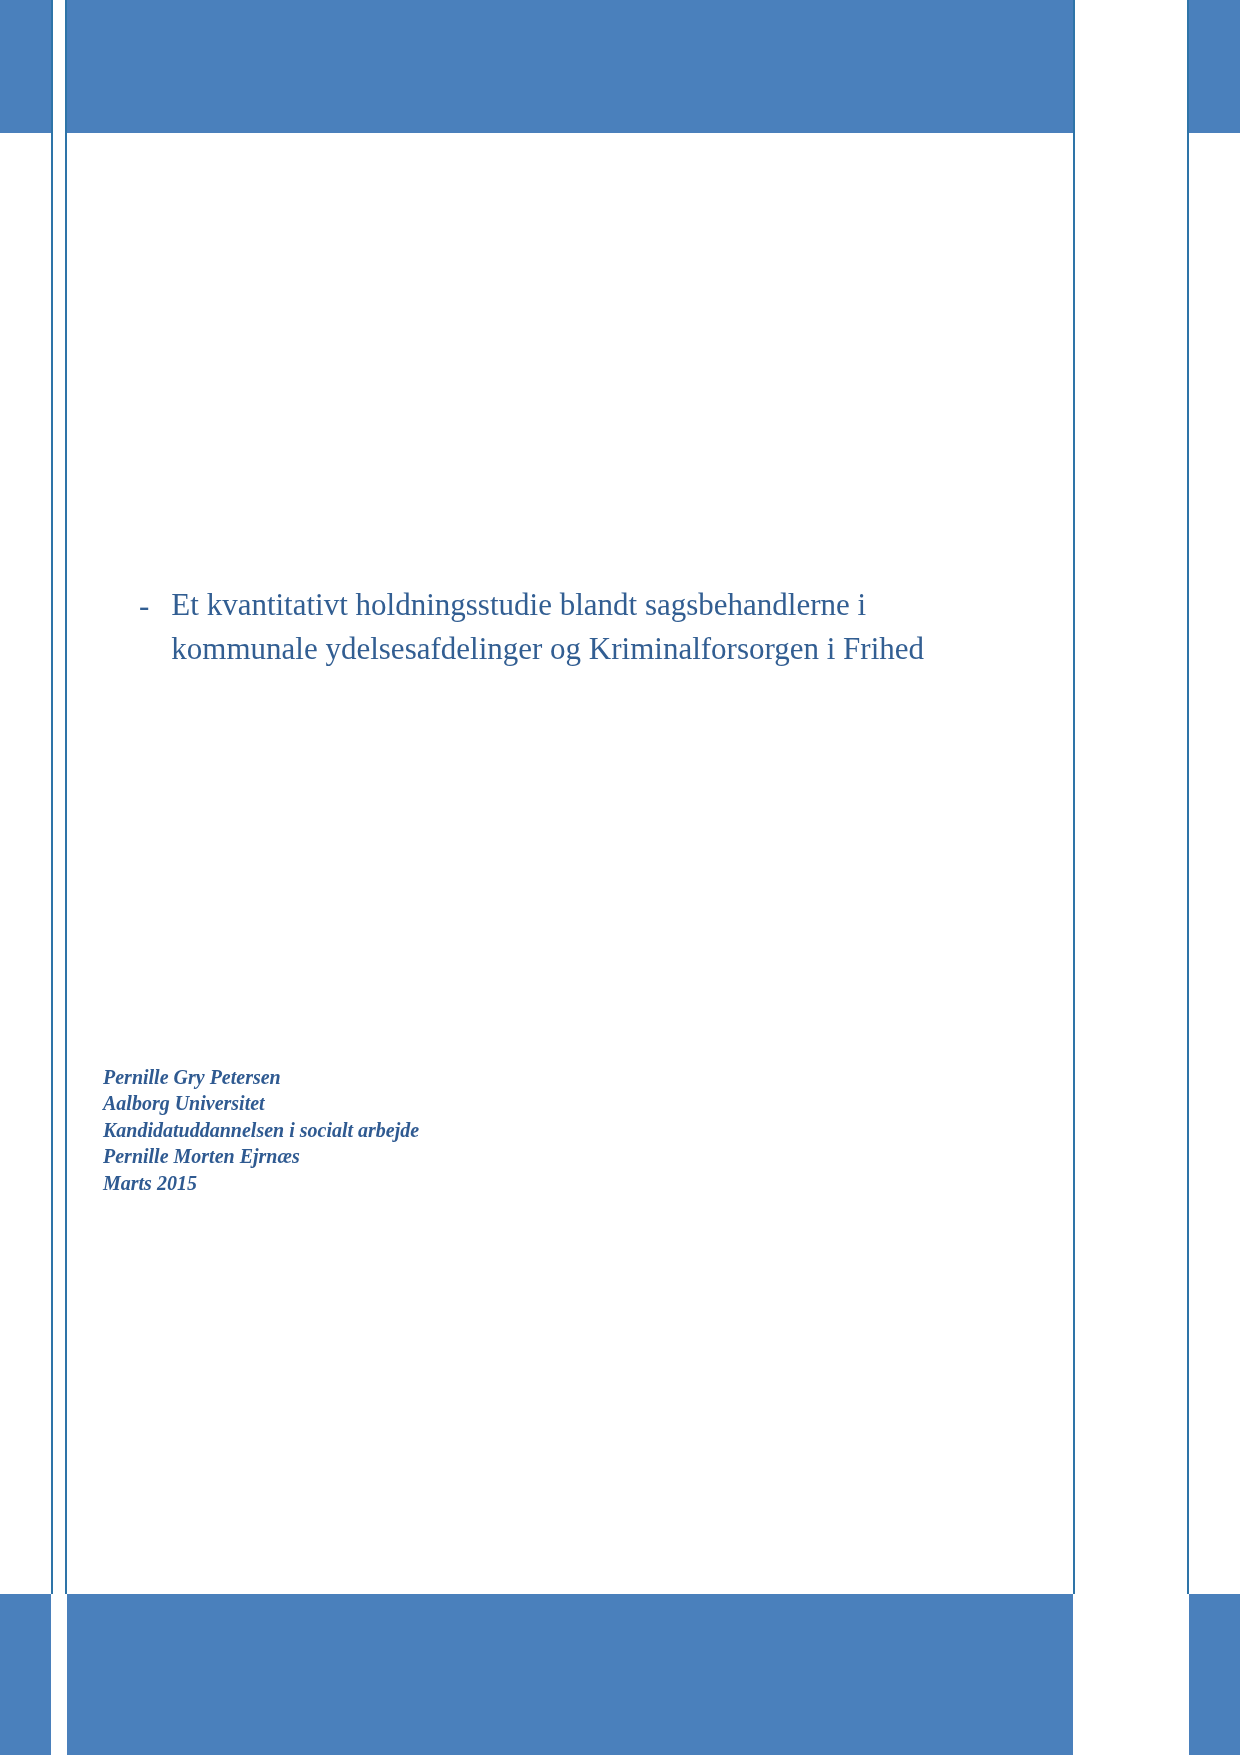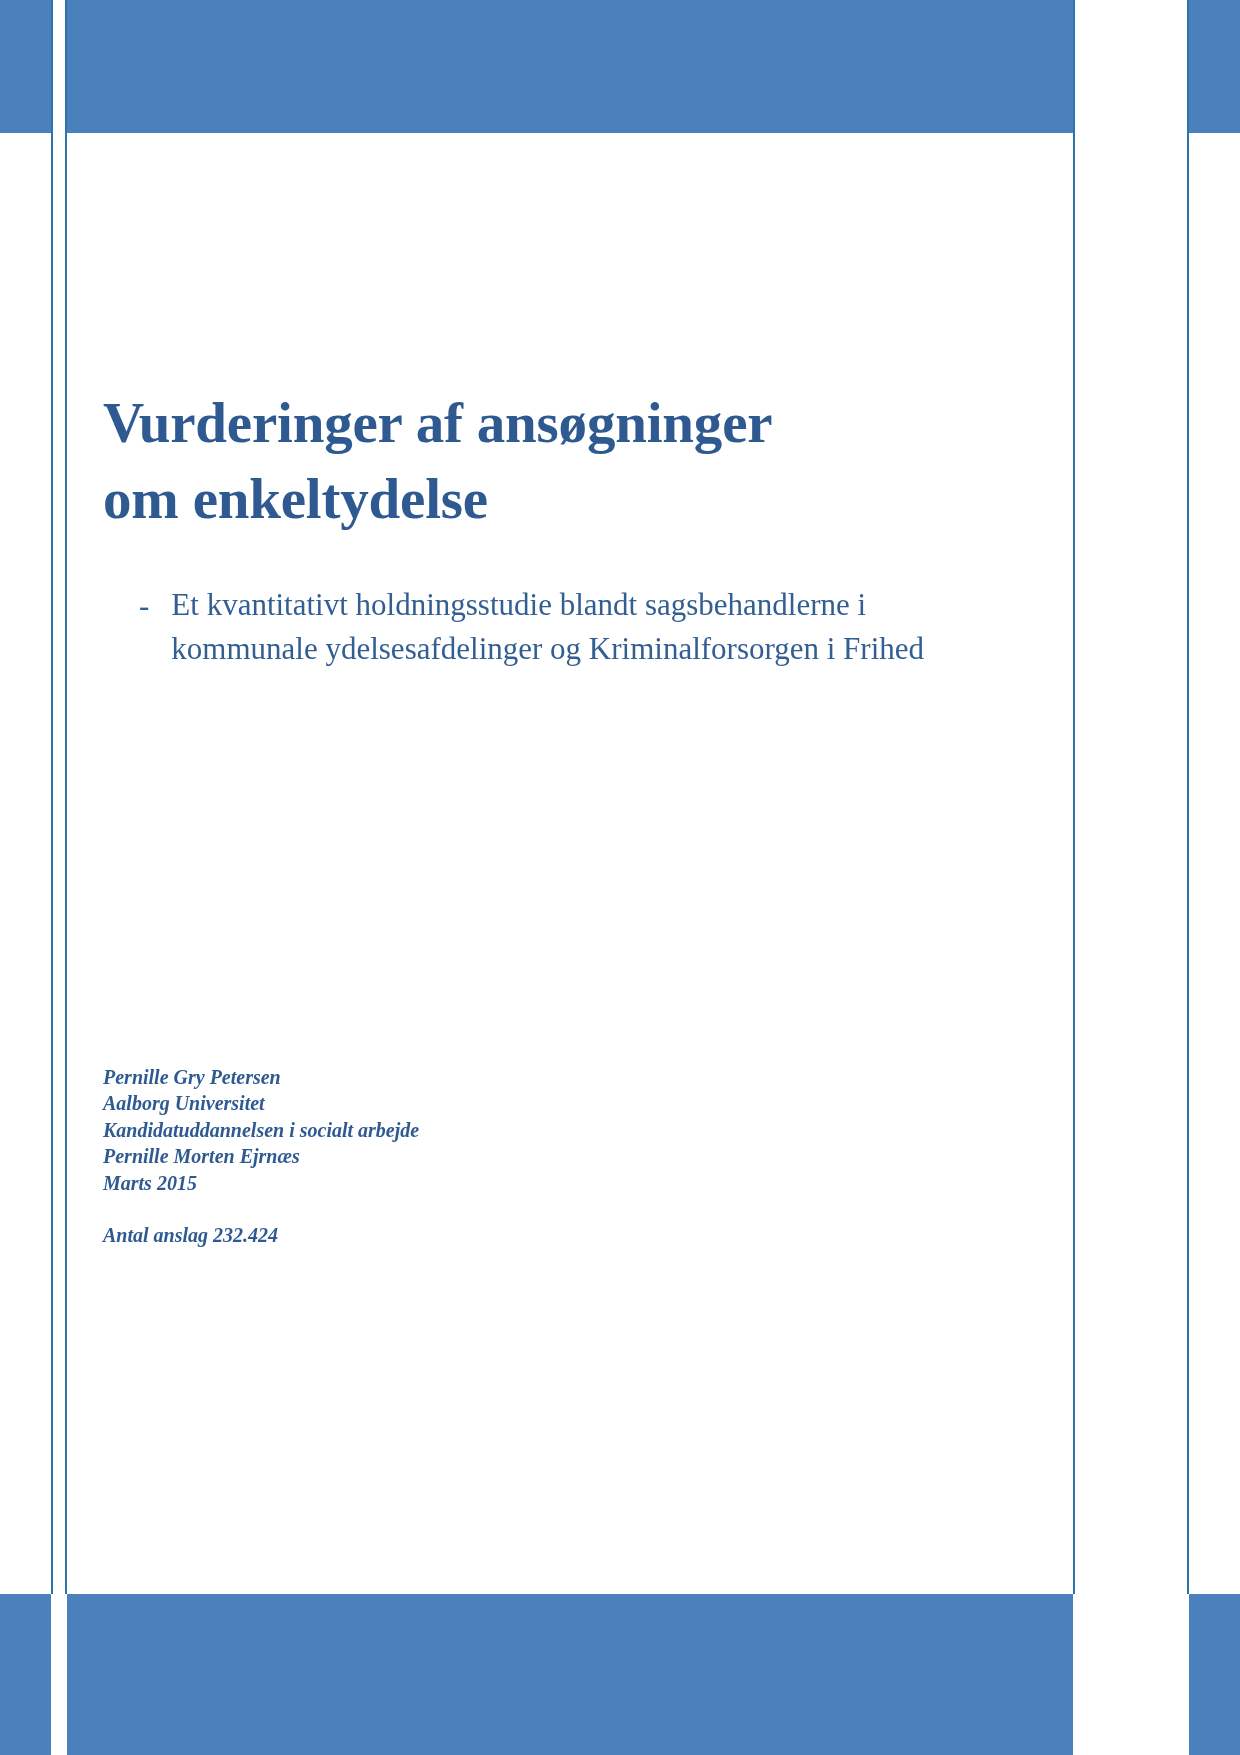--- a/index.html
+++ b/index.html
@@ -169,34 +169,29 @@
   <div class="band-bottom-main"></div>
   <div class="band-bottom-right-stub"></div>
 
   <div class="rule rule-left-outer"></div>
   <div class="rule rule-left-inner"></div>
   <div class="rule rule-right-inner"></div>
   <div class="rule rule-right-outer"></div>
 
   <div class="content">
 
-    <div class="title-block">
-      <h1 class="doc-title">Vurderinger af ansøgninger</h1>
-      <h1 class="doc-title">om enkeltydelse</h1>
-    </div>
 
     <div class="subtitle-block">
       <span class="subtitle-dash">-</span>
       <span class="subtitle-text">Et kvantitativt holdningsstudie blandt sagsbehandlerne i kommunale ydelsesafdelinger og Kriminalforsorgen i Frihed</span>
     </div>
 
     <div class="author-block">
       <div class="author-line">Pernille Gry Petersen</div>
       <div class="author-line">Aalborg Universitet</div>
       <div class="author-line">Kandidatuddannelsen i socialt arbejde</div>
       <div class="author-line">Pernille Morten Ejrnæs</div>
       <div class="author-line">Marts 2015</div>
       <div class="author-gap"></div>
-      <div class="author-line">Antal anslag 232.424</div>
     </div>
 
   </div>
 </div>
 
 </body></html>

